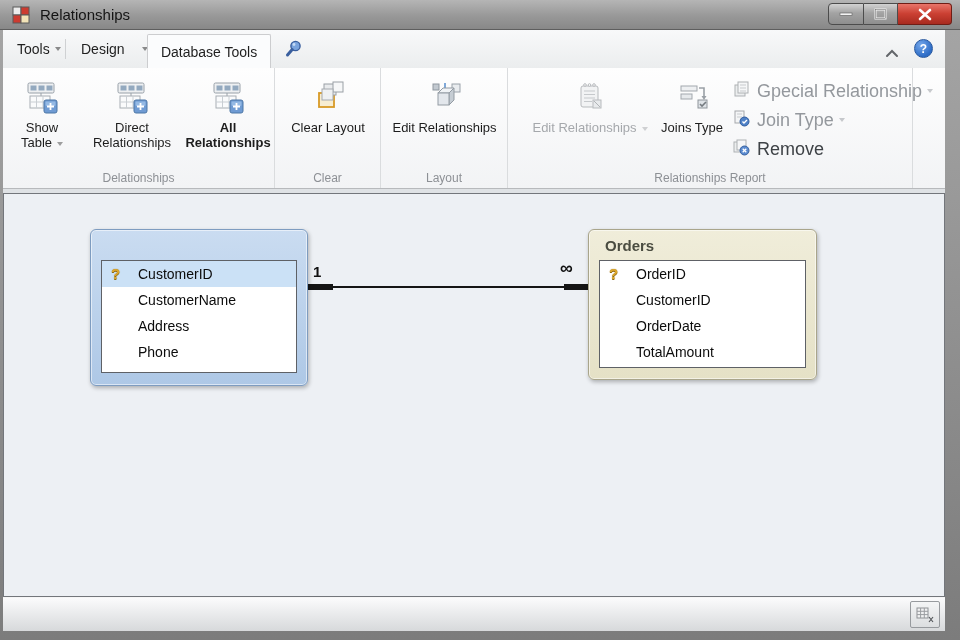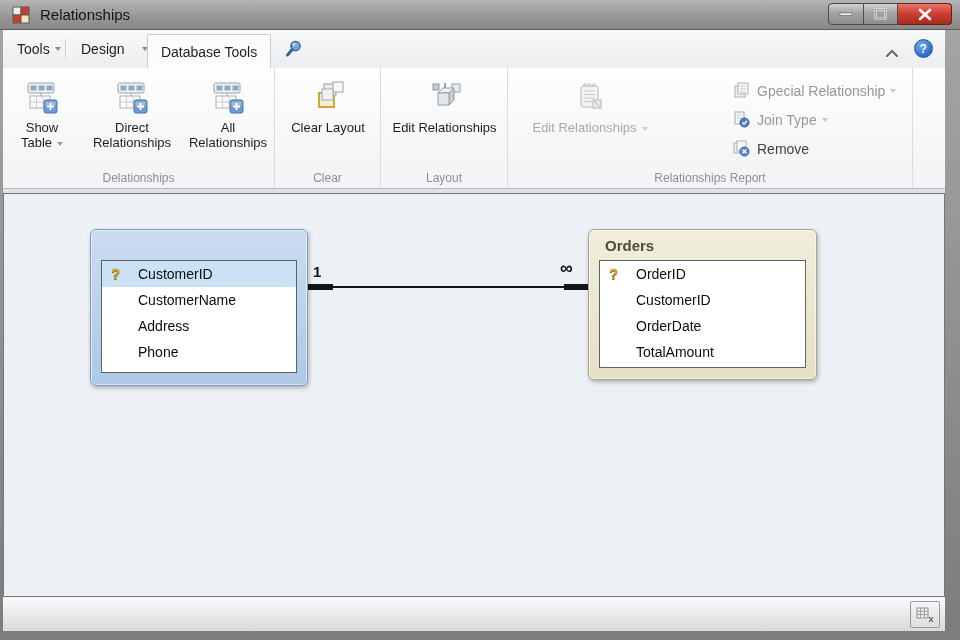--- a/index.html
+++ b/index.html
@@ -72,27 +72,27 @@
     position:absolute; bottom:3px; left:0; right:0; text-align:center;
     font-size:12px; color:#8d9095;
   }
   .bigbtn { position:absolute; top:8px; display:flex; flex-direction:column; align-items:center; cursor:pointer; }
   .bicon { height:44px; display:flex; align-items:center; }
   .blabel { font-size:13px; line-height:15px; color:#1d1d1d; text-align:center; white-space:nowrap; }
   .bigbtn.disabled { cursor:default; }
   .bigbtn.disabled .blabel { color:#a5a8ac; }
   .b-show   { left:0;   width:78px; }
   .b-direct { left:80px; width:98px; }
-  .b-all    { left:180px;width:90px; }
+  .b-all    { left:180px;width:90px;font-weight:bold; }
   .b-clearlayout { left:3px; width:100px; }
   .b-editrel     { left:3px; width:121px; }
   .b-editrel-dis { left:6px; width:152px; }
   .b-joinstype   { left:142px; width:84px; }
   .stack { position:absolute; left:224px; top:11px; width:180px; }
-  .srow { display:flex; align-items:center; height:24px; margin-bottom:5px; font-size:14px; color:#94989d; cursor:default; }
+  .srow { display:flex; align-items:center; height:24px; margin-bottom:5px; font-size:18px; color:#94989d; cursor:default; }
   .srow .slabel { margin-left:7px; white-space:nowrap; }
   .srow.enabled { color:#3e4246; cursor:pointer; }
   .gapstrip { position:absolute; top:189px; left:3px; width:942px; height:4px; background:#dfe2e5; }
   
   .canvas {
     position:absolute; top:193px; left:3px; width:942px; height:404px;
     background:#edf0f4; border:1px solid #73767b;
   }
   .tablecard {
     position:absolute; border-radius:6px;
@@ -307,20 +307,34 @@
               <circle cx="22" cy="5" r="1.3" fill="#ffffff" stroke="#b7babd"></circle>
             <line x1="12" y1="11" x2="23" y2="11" stroke="#c6c9cc"></line>
               <line x1="12" y1="14.5" x2="23" y2="14.5" stroke="#c6c9cc"></line>
               <line x1="12" y1="18" x2="23" y2="18" stroke="#c6c9cc"></line>
               <line x1="12" y1="21.5" x2="20" y2="21.5" stroke="#c6c9cc"></line>
             <rect x="21" y="20" width="8" height="8" fill="#e8eaec" stroke="#b7babd"></rect>
             <line x1="22" y1="21" x2="28" y2="27" stroke="#b0b3b6"></line>
           </svg>
         </span>
         <span class="blabel"><span>Edit Relationships</span><span class="caret"></span></span>
+      </div>
+      <div class="bigbtn b-joinstype">
+        <span class="bicon">
+          <svg width="36" height="36" viewBox="0 0 36 36">
+            <rect x="7" y="6" width="16" height="5" fill="#eef0f2" stroke="#a2a7ad"></rect>
+            <rect x="7" y="14" width="11" height="5" fill="#e6e9ec" stroke="#a2a7ad"></rect>
+            <path d="M25 8 h5 v10" fill="none" stroke="#9aa0a6" stroke-width="1.6"></path>
+            <path d="M27.5 16 l2.5 4 l2.5 -4" fill="#9aa0a6"></path>
+            <rect x="24" y="20" width="9" height="8" fill="#dfe3e7" stroke="#8f959b"></rect>
+            <path d="M26 24 l2 2 l4 -4" fill="none" stroke="#75travel7b80" stroke-width="0"></path>
+            <path d="M26 24 l2 2 l4 -4" fill="none" stroke="#757b80" stroke-width="1.6"></path>
+          </svg>
+        </span>
+        <span class="blabel">Joins Type</span>
       </div>
 
       <div class="stack">
         <div class="srow">
           <span>
             <svg width="18" height="18">
                 <rect x="3" y="5" width="10" height="11" fill="#eceeef" stroke="#aeb1b4"></rect>
                 <rect x="6" y="2" width="10" height="11" fill="#f6f7f8" stroke="#aeb1b4"></rect>
                 <line x1="8" y1="5" x2="14" y2="5" stroke="#c8cbce"></line>
                 <line x1="8" y1="8" x2="14" y2="8" stroke="#c8cbce"></line>

